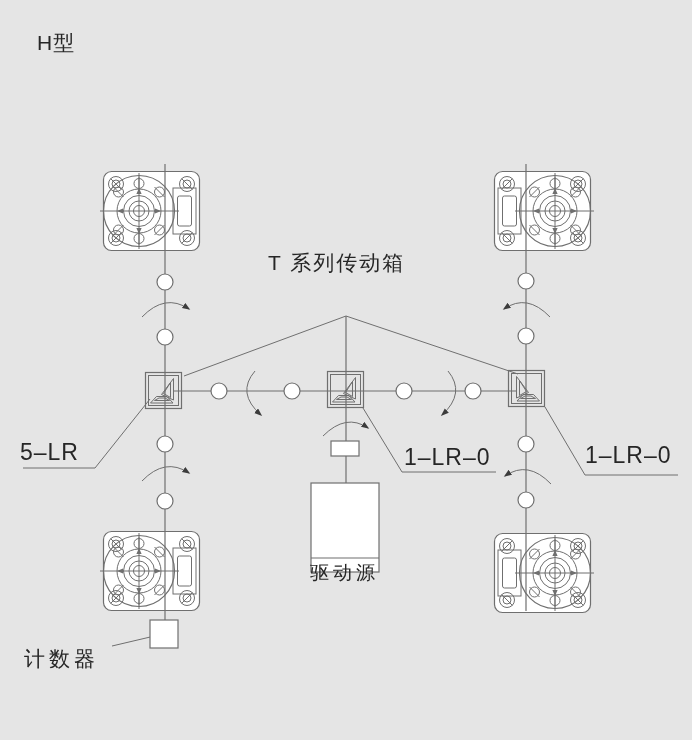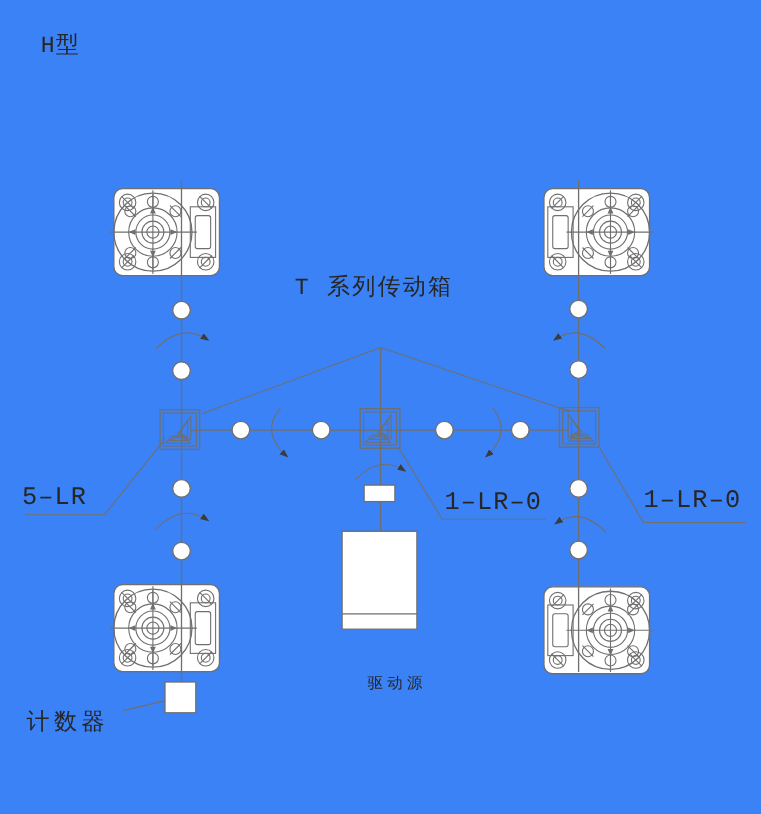--- a/index.html
+++ b/index.html
@@ -1,39 +1,39 @@
 <!DOCTYPE html>
 <html><head>
 <meta charset="utf-8">
 <style>
   html,body{margin:0;padding:0;background:#ffffff;}
   #canvas{
     position:relative;
     width:692px;height:740px;
-    background:#3b82f6;
-    font-family:Liberation Mono, monospace;
+    background:#e5e5e5;
+    font-family:Liberation Sans, sans-serif;
     overflow:hidden;
   }
   #drawing{position:absolute;left:0;top:0;}
   .ln{fill:none;stroke:#6f6f6f;stroke-width:1.2;}
   .lnthin{fill:none;stroke:#6f6f6f;stroke-width:1;}
   .wfill{fill:#ffffff;stroke:#6f6f6f;stroke-width:1.2;}
   .tick{fill:#6f6f6f;stroke:none;}
   .lbl{
     position:absolute;
     color:#262626;
     white-space:nowrap;
     line-height:1.1;
   }
   .lbl-title{left:37px;top:31px;font-size:21px;letter-spacing:1px;}
   .lbl-tseries{left:268px;top:251px;font-size:21px;letter-spacing:2px;}
   .lbl-lr{left:20px;top:440px;font-size:23px;letter-spacing:1px;}
   .lbl-lr0c{left:404px;top:445px;font-size:23px;letter-spacing:1px;}
   .lbl-lr0r{left:585px;top:443px;font-size:23px;letter-spacing:1px;}
-  .lbl-drive{left:310px;top:615px;font-size:14px;letter-spacing:4px;margin-left:24px;}
+  .lbl-drive{left:310px;top:563px;font-size:19px;letter-spacing:4px;}
   .lbl-counter{left:24px;top:647px;font-size:21px;letter-spacing:4px;}
 </style>
 </head>
 <body>
 
 <div id="canvas">
 
   <svg id="drawing" width="692" height="740" viewBox="0 0 692 740">
     <defs>
       <marker id="ah" markerWidth="9" markerHeight="8" refX="6.5" refY="3" orient="auto">

